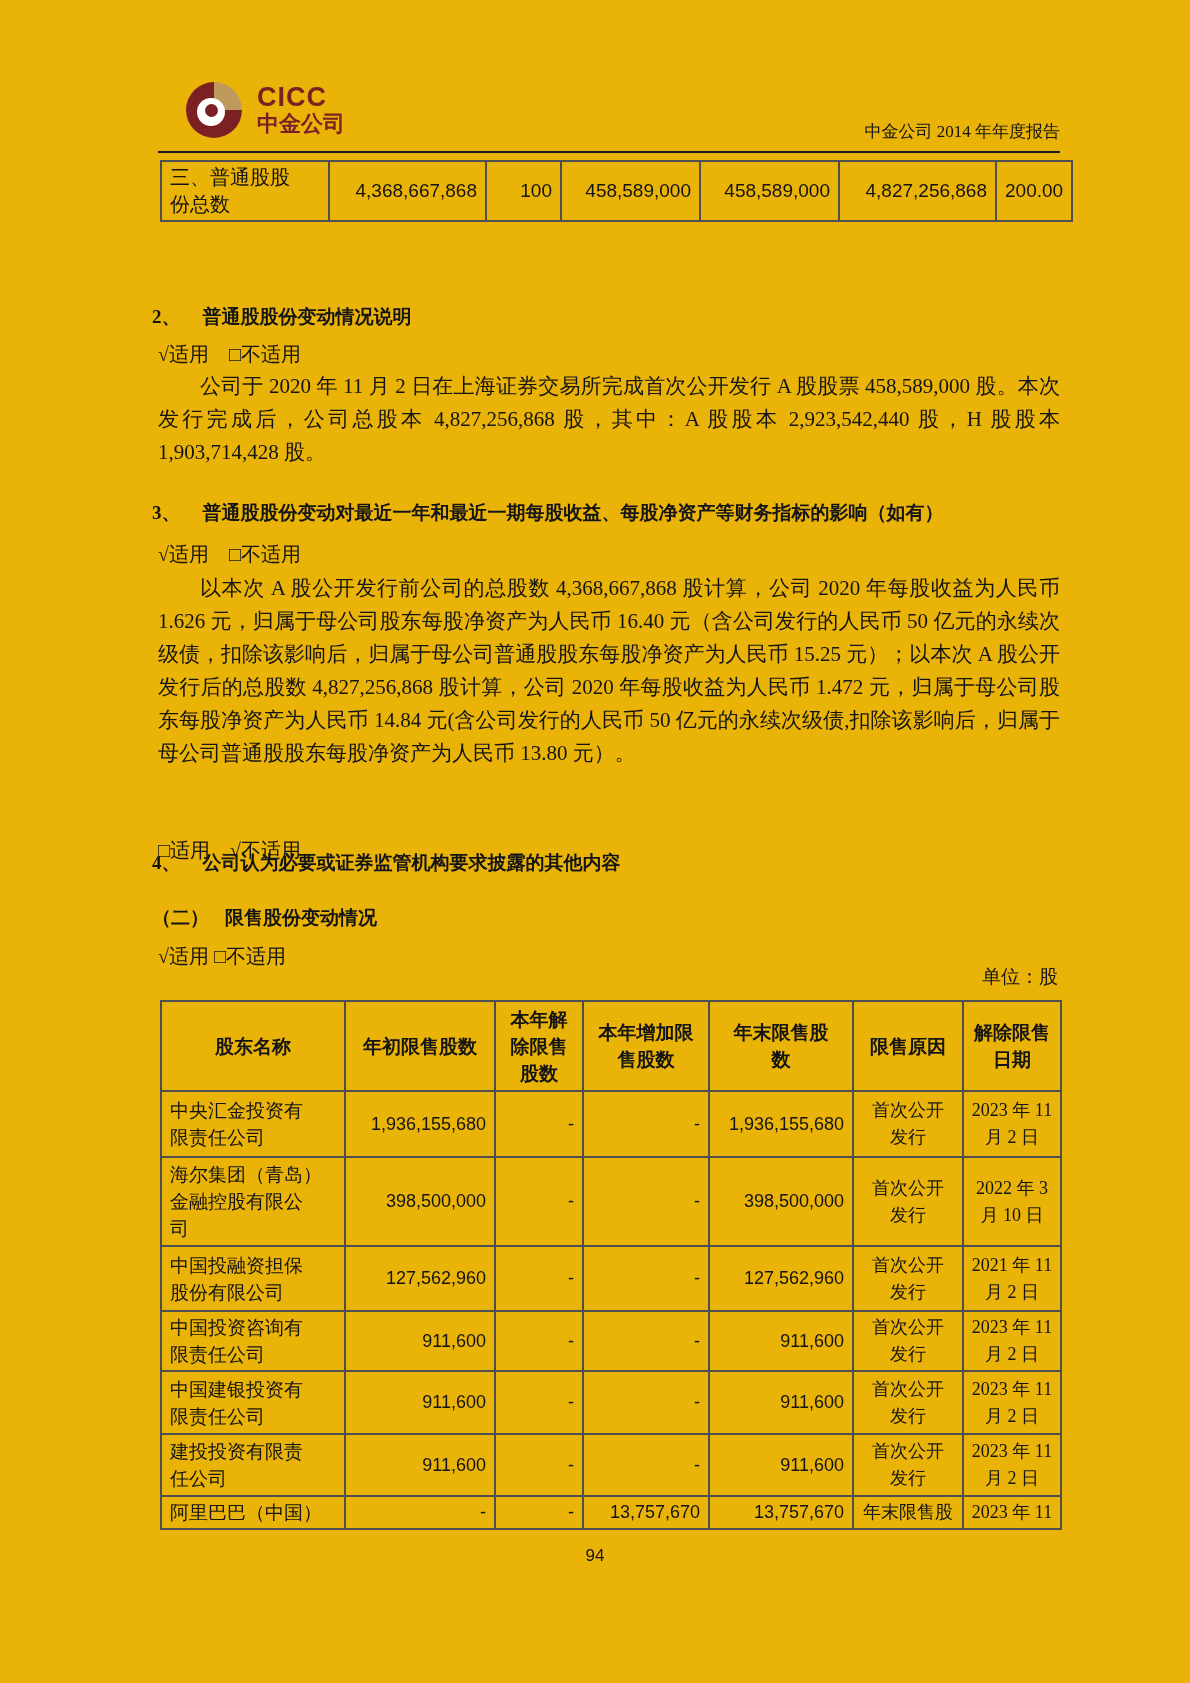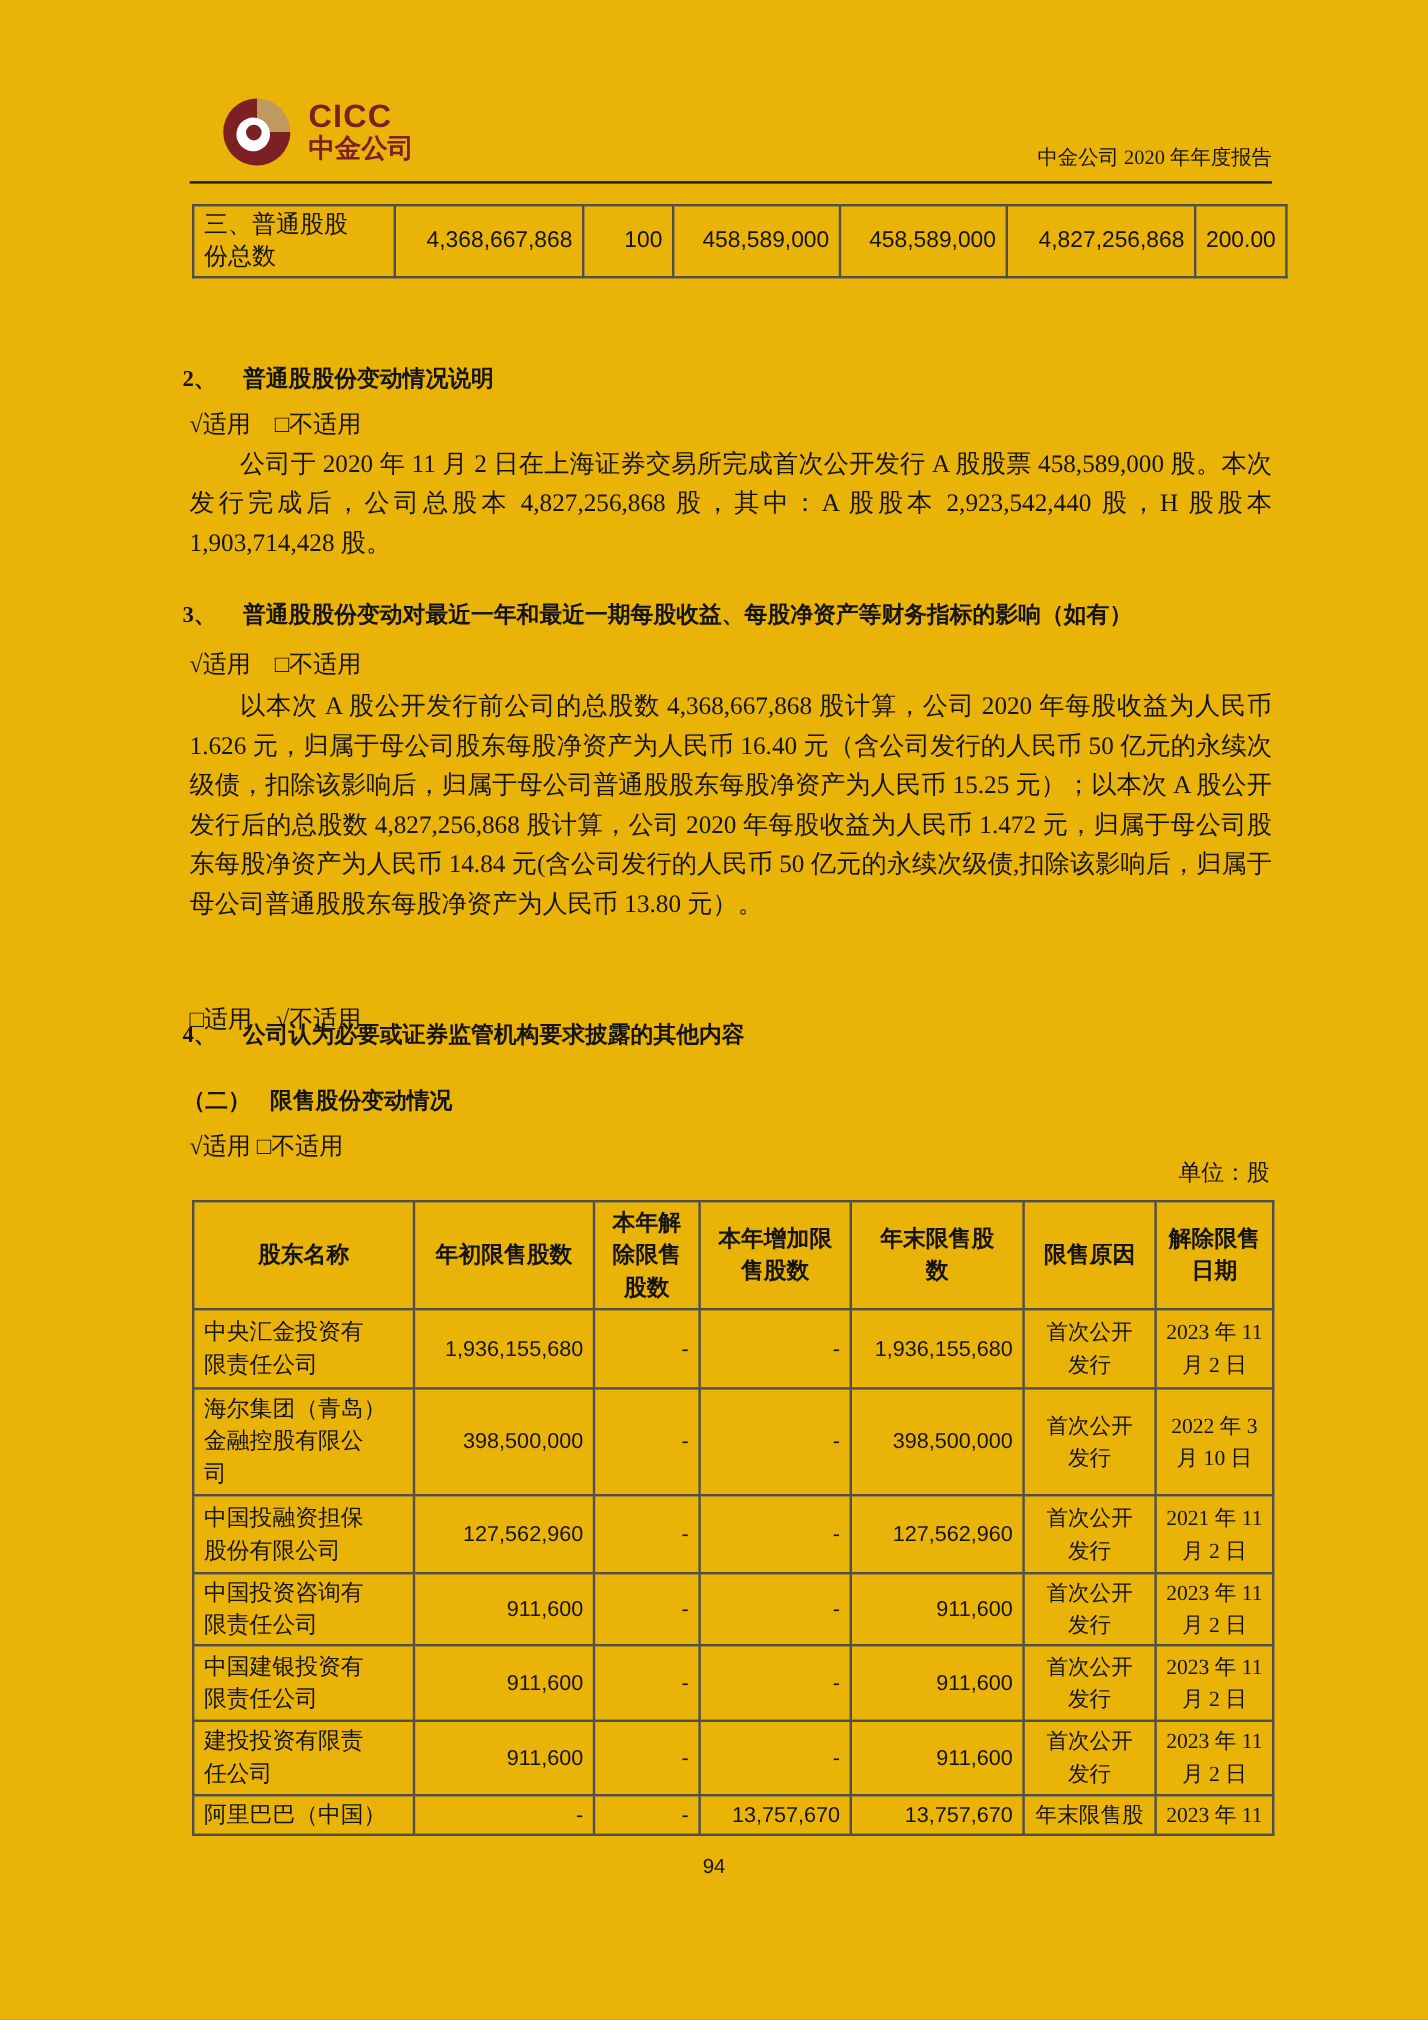--- a/index.html
+++ b/index.html
@@ -20,21 +20,21 @@
     font-size:27px; line-height:1.0; color:#7d2023; letter-spacing:1px; }
   .logo-zh { font-weight:bold; font-size:22px; line-height:1.15; color:#7d2023; }
   .report-title { position:absolute; top:120px; left:158px; width:902px;
     text-align:right; font-size:17px; }
   .header-rule { position:absolute; top:151px; left:158px; width:902px; height:2px;
     background:#1c1c1c; }
   
   table { border-collapse:collapse; table-layout:fixed; }
   td,th { border:2px solid #4f4f4f; padding:2px 8px; vertical-align:middle;
     white-space:pre-line; overflow:hidden; }
-  .t-top { position:absolute; top:170px; left:160px; }
+  .t-top { position:absolute; top:160px; left:160px; }
   .t-top td { font-size:19px; }
   .t-top td.first { font-size:20px; line-height:27px; }
   .t-rest { position:absolute; top:1000px; left:160px; }
   .t-rest td, .t-rest th { font-size:18px; line-height:27px; }
   .t-rest th { font-weight:bold; font-size:19px; text-align:center; padding:2px 4px; }
   .t-rest td.c-left { font-size:19px; }
   .c-left { text-align:left; }
   .c-right { text-align:right; font-family:"Liberation Sans","DejaVu Sans",sans-serif; font-size:18px; }
   .c-center { text-align:center; padding:2px 3px; }
   
@@ -59,21 +59,21 @@
       <div class="logo-inner">
         <div class="logo-dot"></div>
       </div>
     </div>
     <div class="logo-text">
       <div class="logo-en">CICC</div>
       <div class="logo-zh">中金公司</div>
     </div>
   </div>
 
-  <div class="report-title">中金公司 2020 年年度报告</div>
+  <div class="report-title">中金公司 2014 年年度报告</div>
   <div class="header-rule"></div>
 
   <table class="t-top">
       <colgroup>
         <col style="width: 168px;">
         <col style="width: 157px;">
         <col style="width: 75px;">
         <col style="width: 139px;">
         <col style="width: 139px;">
         <col style="width: 157px;">

